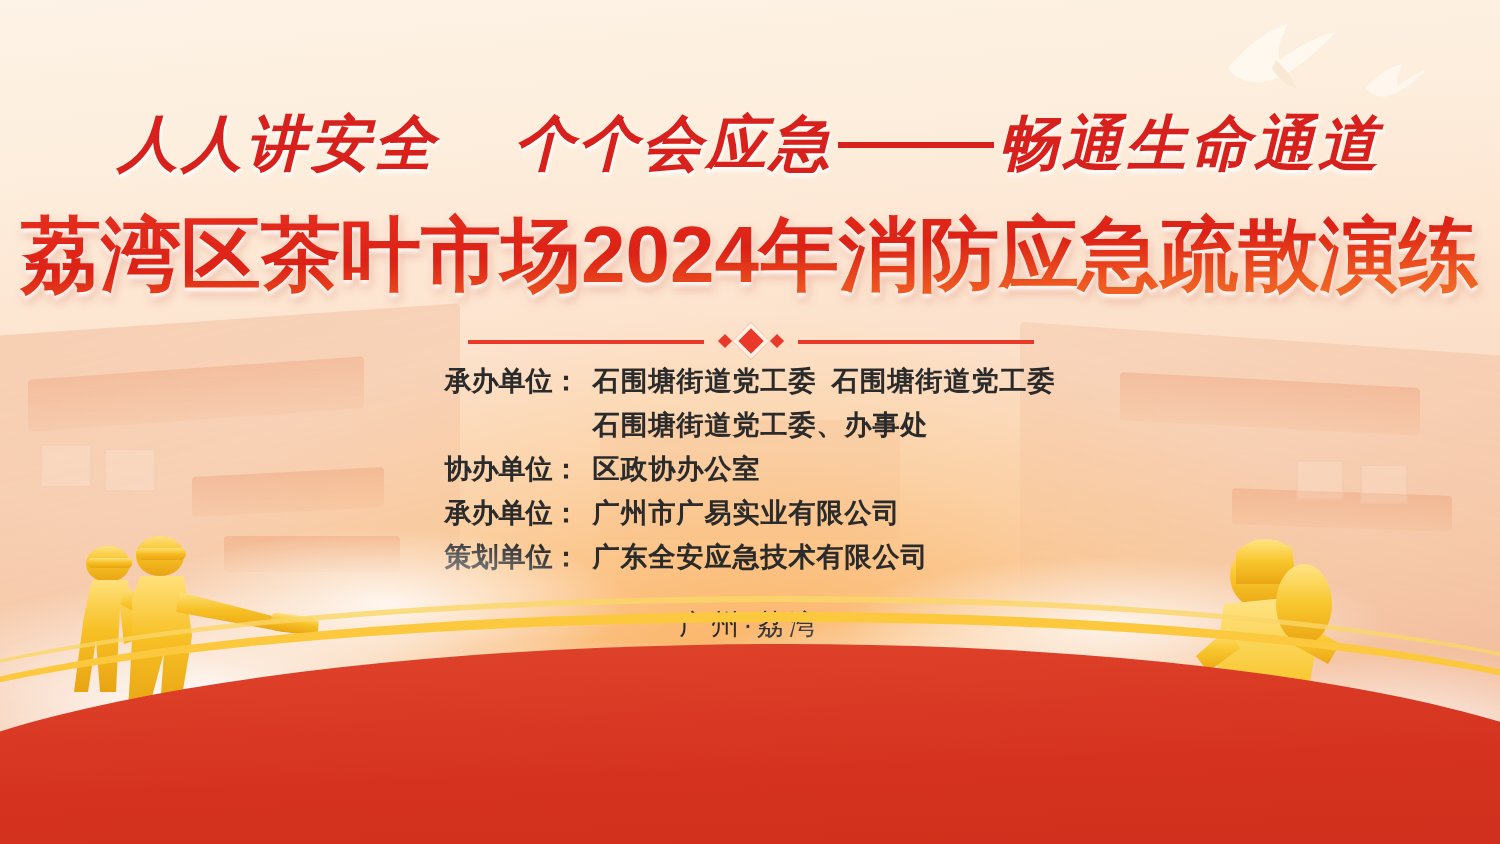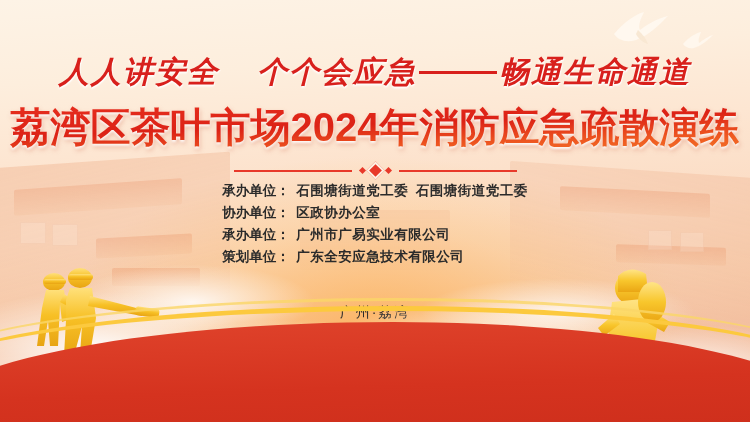--- a/index.html
+++ b/index.html
@@ -202,20 +202,23 @@
     <div class="rule"></div>
   </div>
 
   <div class="org-block">
     <div class="org-inner">
 
       <span class="org-line">
         <span class="org-label">承办单位：</span><span class="org-val">石围塘街道党工委</span><span class="gap">&nbsp;&nbsp;</span><span class="org-val">石围塘街道党工委</span>
       </span>
 
+      <span class="org-line">
+        <span class="org-indent"></span><span class="org-val">石围塘街道党工委、办事处</span>
+      </span>
 
       <span class="org-line">
         <span class="org-label">协办单位：</span><span class="org-val">区政协办公室</span>
       </span>
 
       <span class="org-line">
         <span class="org-label">承办单位：</span><span class="org-val">广州市广易实业有限公司</span>
       </span>
 
       <span class="org-line">

